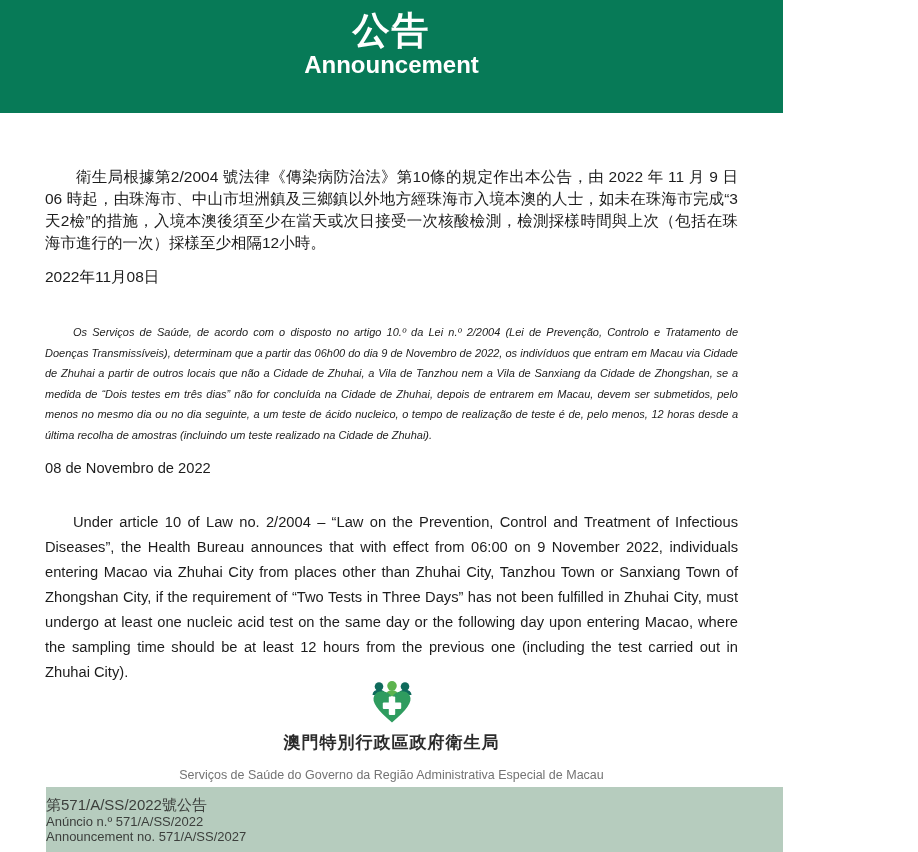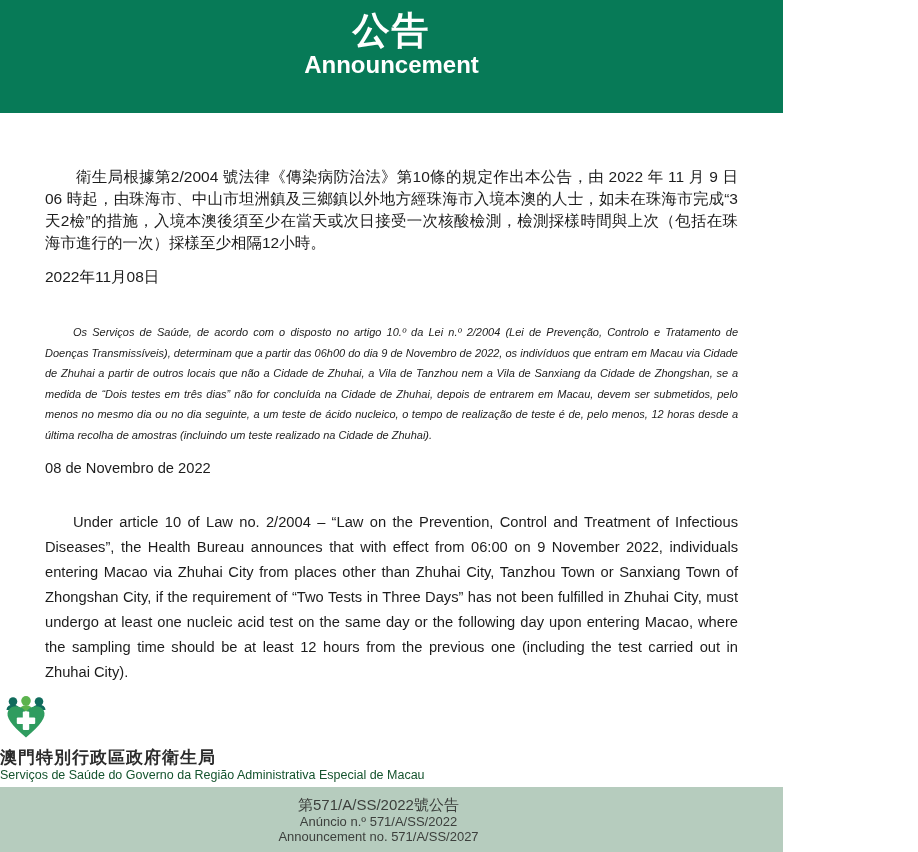--- a/index.html
+++ b/index.html
@@ -85,46 +85,47 @@
   }
   .date-en {
     margin-top: 26px;
     font-size: 14.7px;
     line-height: 17px;
   }
 
   
   .brand {
     flex: 0 0 auto;
-    text-align: left;
+    text-align: center;
     padding-bottom: 4px;
   }
   .brand .logo { display: inline-block; }
   .brand .org-zh {
     font-size: 17px;
     font-weight: bold;
     line-height: 19px;
     color: #2b2b2b;
     letter-spacing: 1px;
   }
   .brand .org-pt {
     font-size: 12.5px;
     line-height: 15px;
-    color: #14532d;
-    margin-top: 1px;
+    color: #737373;
+    margin-top: 16px;
   }
 
   
   .footer {
     flex: 0 0 auto;
     height: 65px;
     background: var(--footer-sage, #b6ccbe);
-    text-align: center;
+    text-align: left;
     padding: 8px 26px 0 0;
     color: #3c3f3c;
+    margin-left: 46px;
   }
   .footer .ref-zh {
     font-size: 15px;
     line-height: 19px;
   }
   .footer .ref-pt,
   .footer .ref-en {
     font-size: 13px;
     line-height: 15px;
   }

